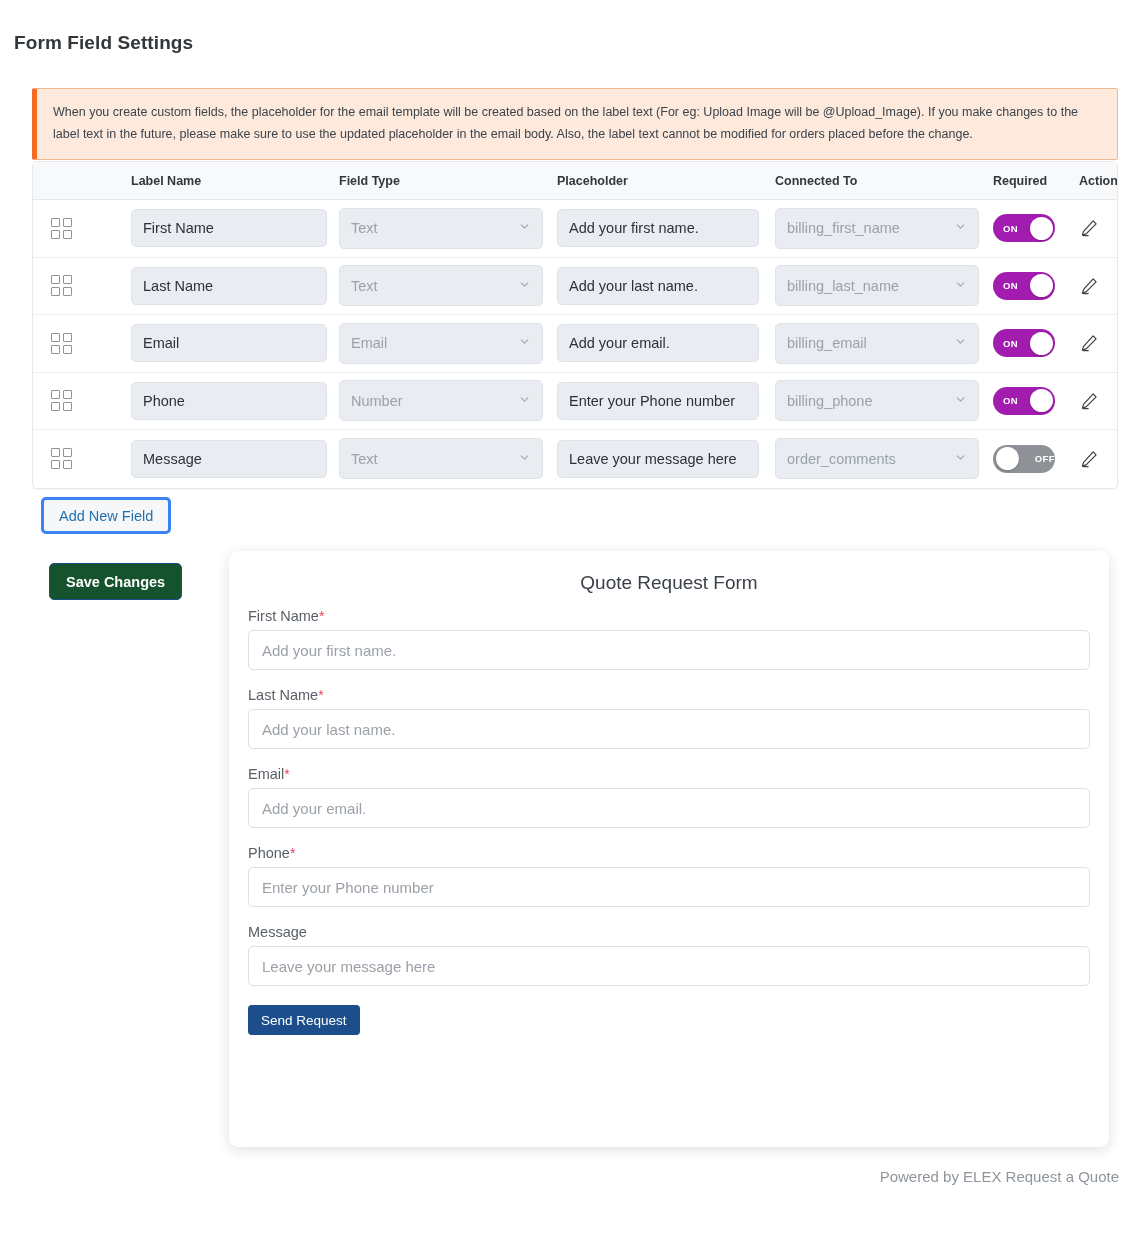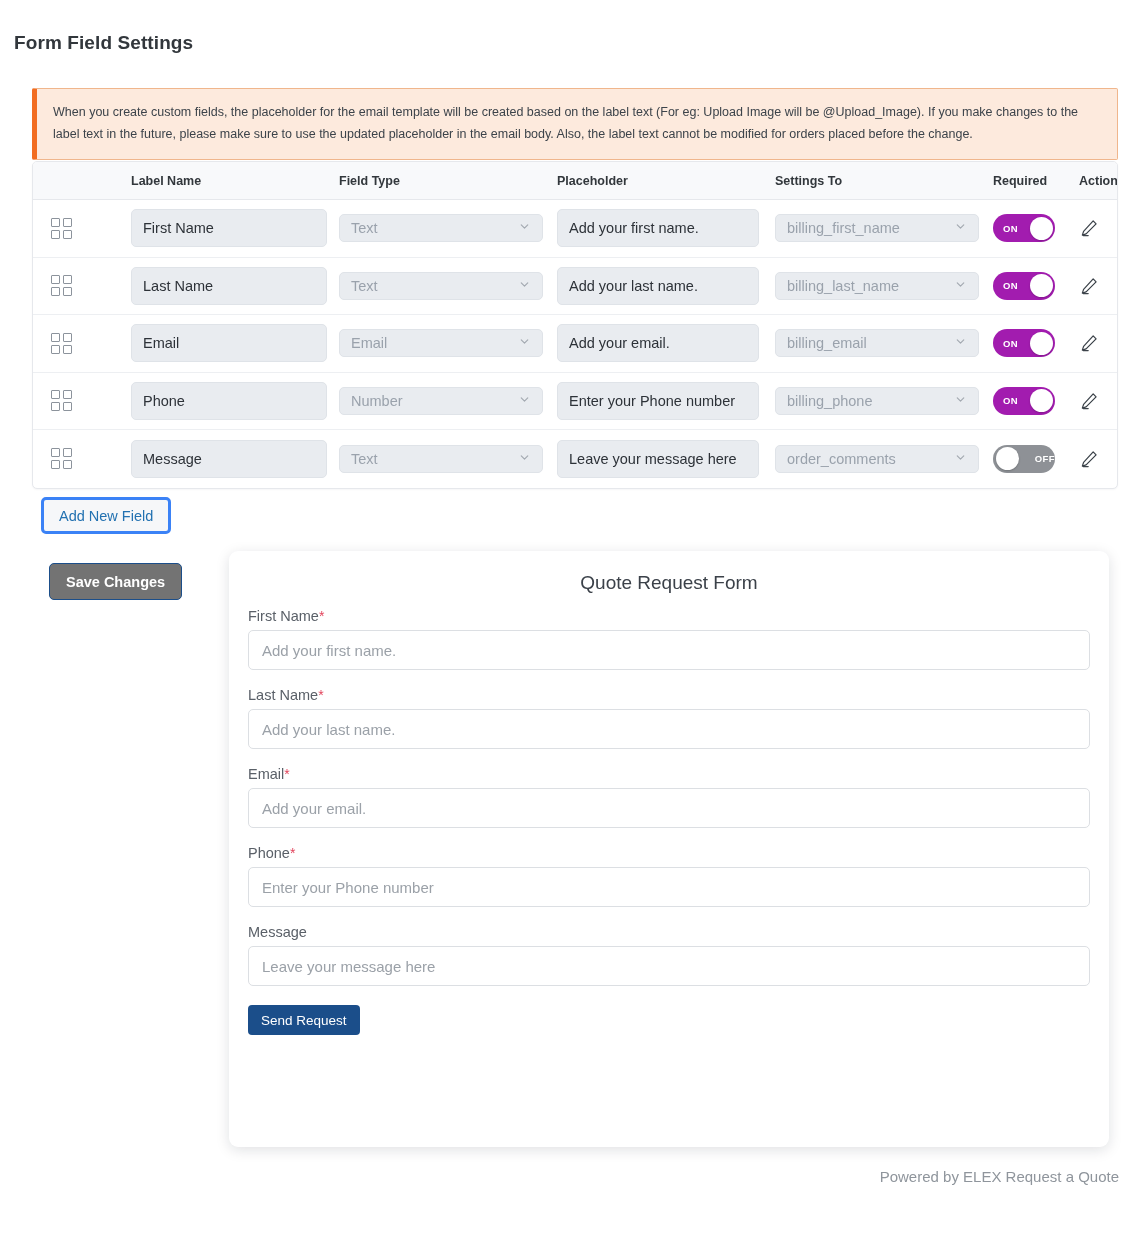--- a/index.html
+++ b/index.html
@@ -97,21 +97,21 @@
     font-size: 14.5px;
     color: #2d3238;
     overflow: hidden;
     white-space: nowrap;
   }
   .tf.w-label { width: 196px; }
   .tf.w-place { width: 202px; }
   .tf-text { overflow: hidden; text-overflow: clip; white-space: nowrap; display:block; }
 
   .tsel {
-    height: 28px; width: 204px;
+    height: 41px; width: 204px;
     background: #e9ecf0;
     border: 1px solid #dfe3e8;
     border-radius: 5px;
     display: flex; align-items: center; justify-content: space-between;
     padding: 0 11px;
     font-size: 14.5px;
     color: #9aa2ac;
     white-space: nowrap; overflow: hidden;
   }
   .chev { flex: 0 0 auto; margin-left: 8px; opacity: .75; }
@@ -157,21 +157,21 @@
     border-radius: 5px;
     color: #2271b1;
     font-size: 14.5px;
     cursor: pointer;
   }
   .btn-save {
     position: absolute; left: 49px; top: 563px;
     height: 37px;
     padding: 8px 16px;
     display: inline-flex; align-items: center;
-    background: #737373;
+    background: #14532d;
     border: 1px solid #1b4e8a;
     border-radius: 5px;
     color: #ffffff;
     font-size: 14.5px; font-weight: bold;
     cursor: pointer;
   }
 
   
   .preview-card {
     position: absolute; left: 229px; top: 551px;
@@ -233,21 +233,21 @@
     <div class="notice-text">When you create custom fields, the placeholder for the email template will be created based on the label text (For eg: Upload Image will be @Upload_Image). If you make changes to the label text in the future, please make sure to use the updated placeholder in the email body. Also, the label text cannot be modified for orders placed before the change.</div>
   </div>
 
   <div class="table-card">
 
     <div class="thead">
       <div class="th c-handle"></div>
       <div class="th c-label">Label Name</div>
       <div class="th c-type">Field Type</div>
       <div class="th c-place">Placeholder</div>
-      <div class="th c-conn">Settings To</div>
+      <div class="th c-conn">Connected To</div>
       <div class="th c-req">Required</div>
       <div class="th c-act">Actions</div>
     </div>
 
     <div id="rows-container">
         <div class="trow">
           <div class="drag-handle">
             <span class="dh-grid">
               <i></i>
               <i></i>

